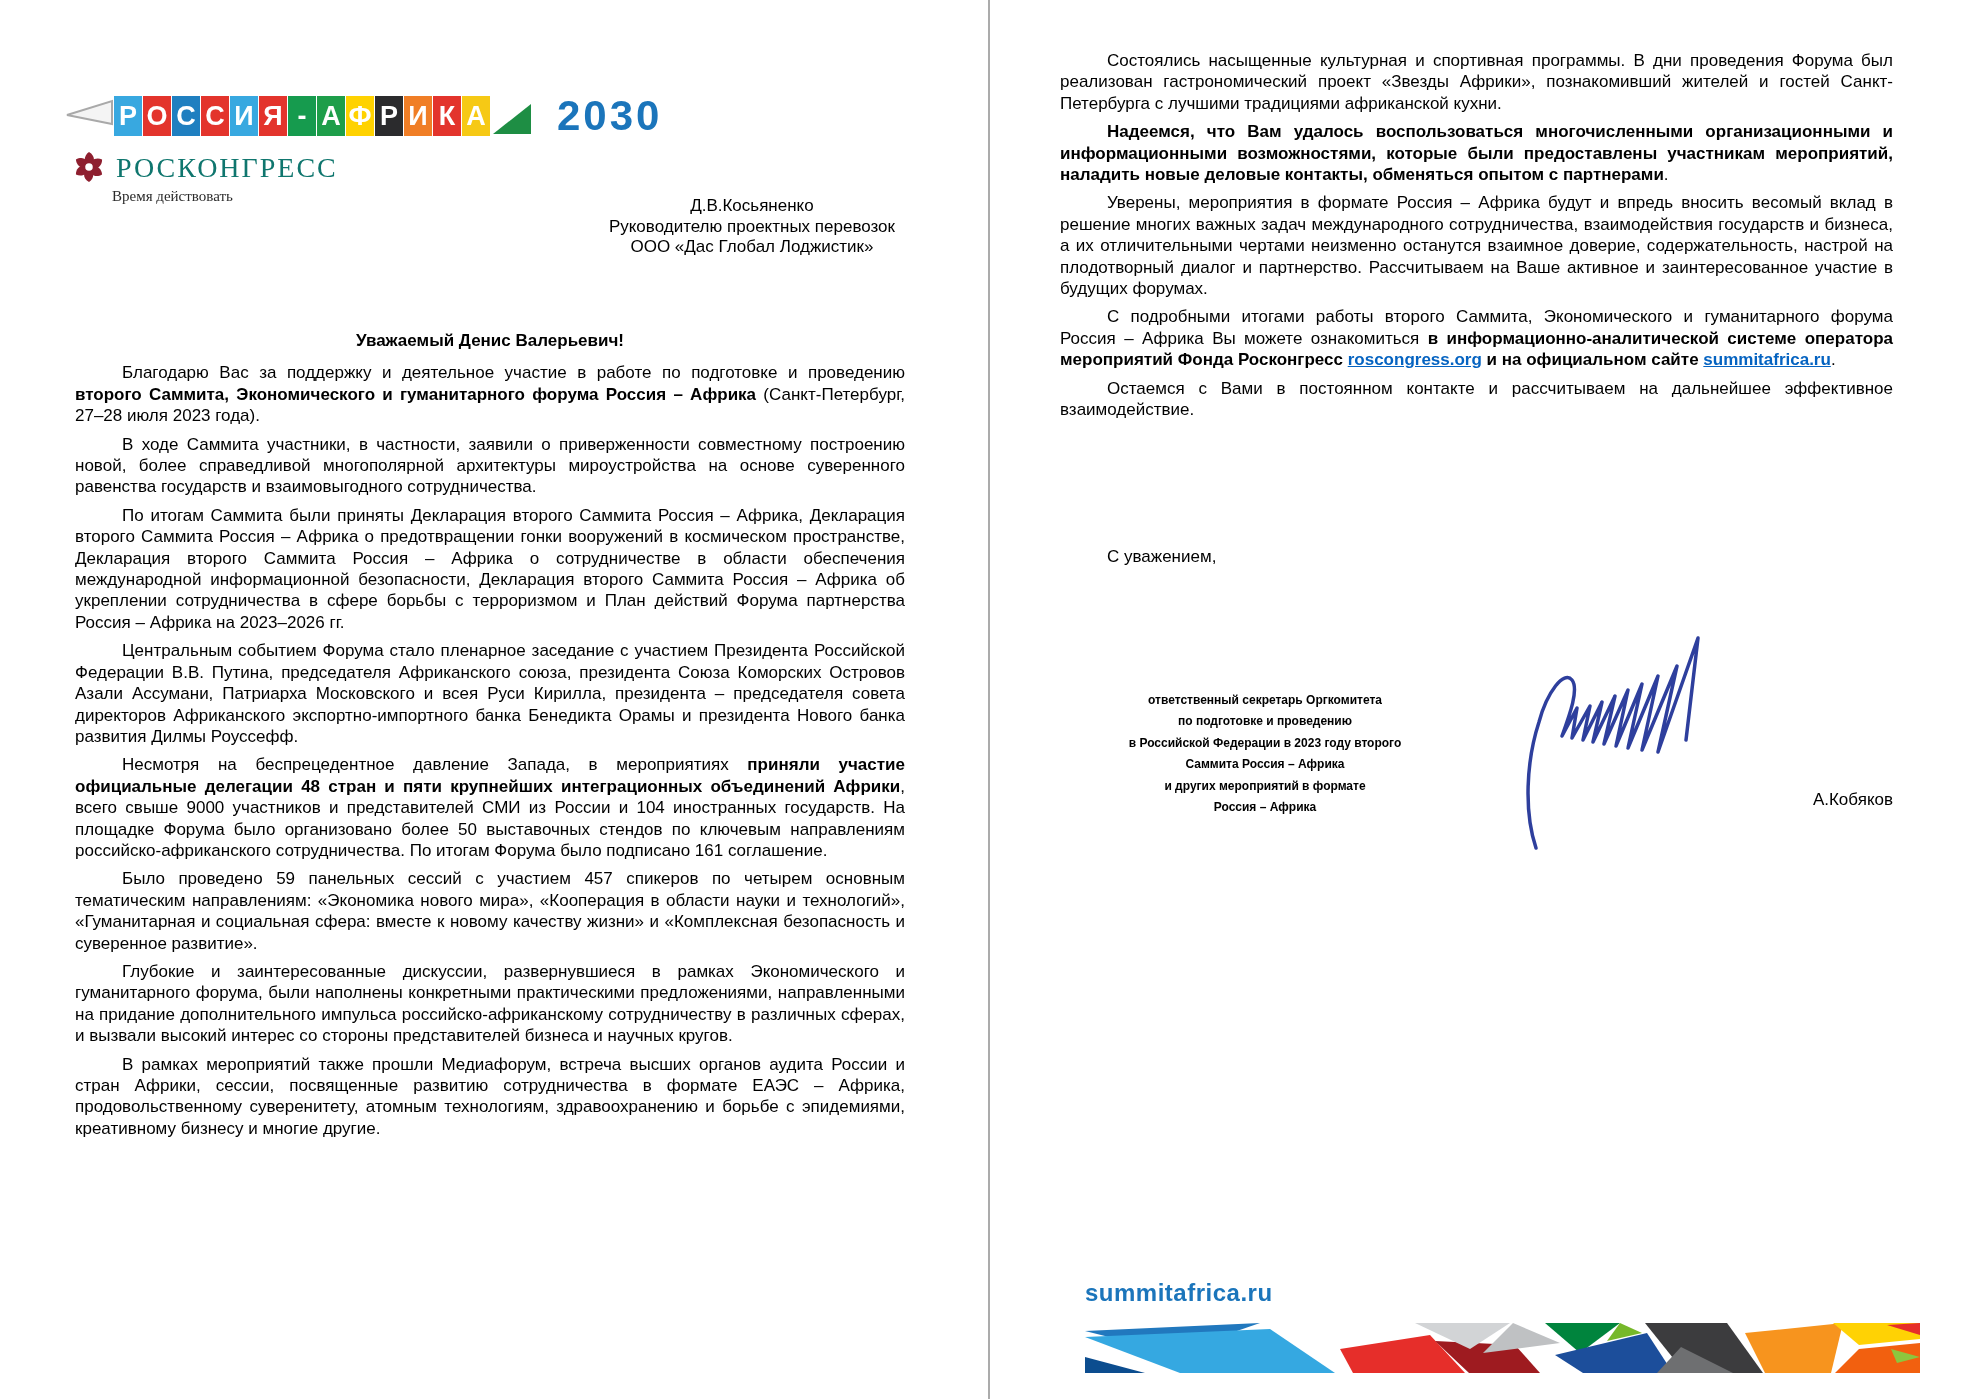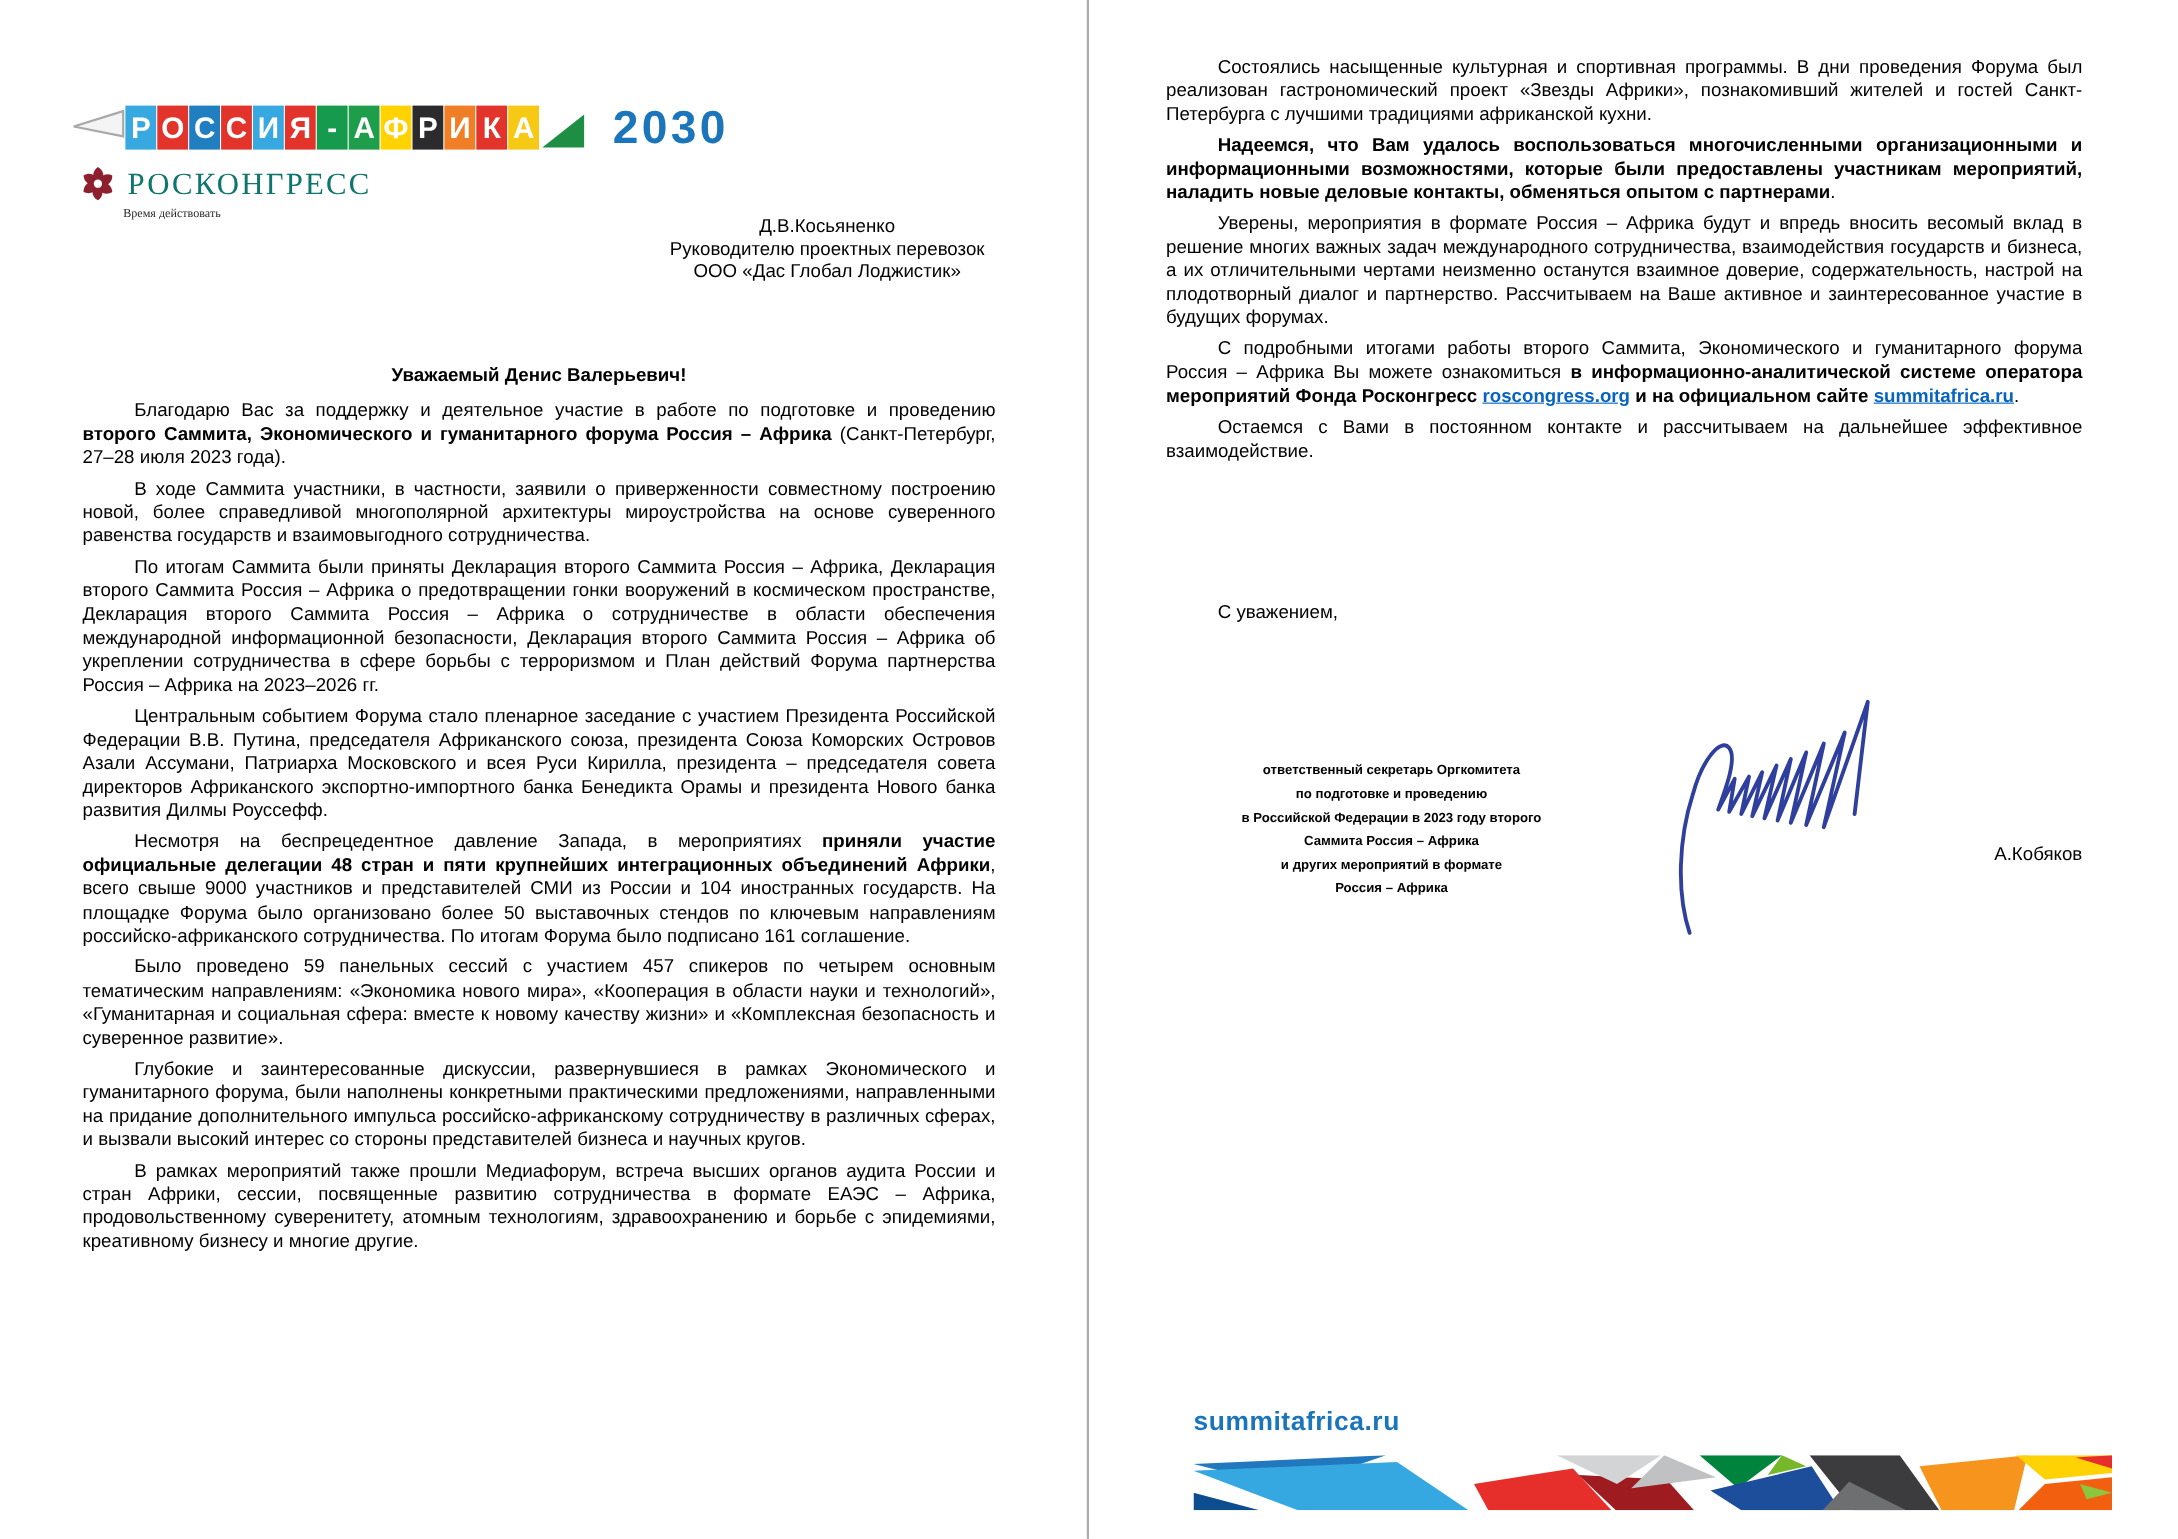--- a/index.html
+++ b/index.html
@@ -10,37 +10,37 @@
   #pageR{left:990px;width:990px;}
   #divider{position:absolute;left:988px;top:0;width:2px;height:1399px;background:#ababab;}
 
   
   .logo-row{position:absolute;left:64px;top:92px;display:flex;align-items:center;}
   .tile{width:28px;height:40px;margin-right:1px;display:flex;align-items:center;justify-content:center;
         color:#fff;font-weight:bold;font-size:27px;line-height:1;}
   .year{color:var(--accent,#1B75BB);font-size:42px;font-weight:bold;letter-spacing:3px;margin-left:24px;}
   .ros{position:absolute;left:72px;top:150px;display:flex;align-items:flex-start;}
   .ros-name{font-family:"Liberation Serif",serif;font-size:28px;letter-spacing:2px;color:#0f766e;margin-left:10px;margin-top:2px;}
-  .ros-tag{position:absolute;left:112px;top:188px;font-family:"Liberation Serif",serif;font-size:11px;color:#2b2b2b;text-align:center;}
+  .ros-tag{position:absolute;left:112px;top:188px;font-family:"Liberation Serif",serif;font-size:15px;color:#2b2b2b;text-align:center;}
 
   
   .recipient{position:absolute;top:196px;right:93px;text-align:center;font-size:17px;line-height:20.5px;}
   .body-col{position:absolute;text-align:justify;font-size:17px;line-height:21.4px;}
   #leftBody{left:75px;top:330px;width:830px;}
   #rightBody{left:70px;top:50px;width:833px;}
   .greeting{text-align:center;font-weight:bold;margin:0 0 11px 0;font-size:17px;}
   p.para{margin:0 0 7px 0;text-indent:47px;}
   a.link{color:var(--link,#0563C1);font-weight:bold;text-decoration:underline;cursor:pointer;}
 
   .closing{position:absolute;left:117px;top:547px;font-size:17px;}
   .sig-title{position:absolute;left:70px;top:604px;width:410px;text-align:center;font-size:17px;line-height:21.4px;}
   .sig-role{position:absolute;left:70px;top:690px;width:410px;text-align:center;font-size:12px;line-height:21.4px;font-weight:bold;}
   .sig-svg{position:absolute;left:530px;top:620px;}
   .sig-svg path{stroke:var(--sig,#2E3F9D);}
-  .signer{position:absolute;right:87px;top:767px;font-size:17px;}
+  .signer{position:absolute;right:87px;top:790px;font-size:17px;}
 
   .foot-site{position:absolute;left:95px;top:1279px;font-size:24px;font-weight:bold;color:var(--accent,#1B75BB);letter-spacing:0.5px;}
   .stripe{position:absolute;left:95px;top:1323px;width:835px;height:50px;}
 </style>
 </head>
 <body>
 
 <div class="page" id="pageL">
 
   <div class="logo-row">

